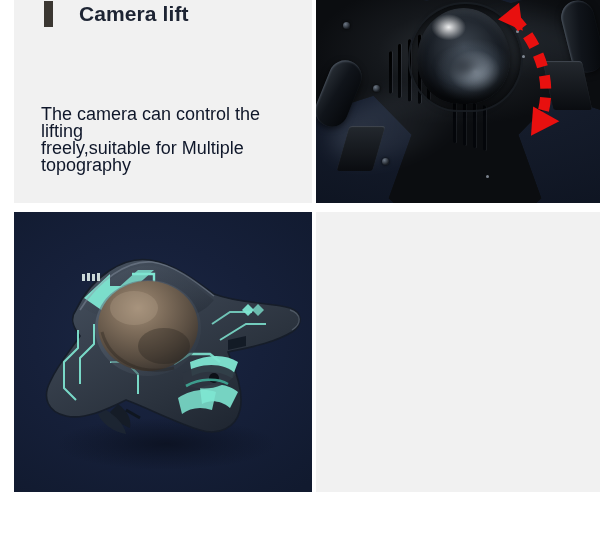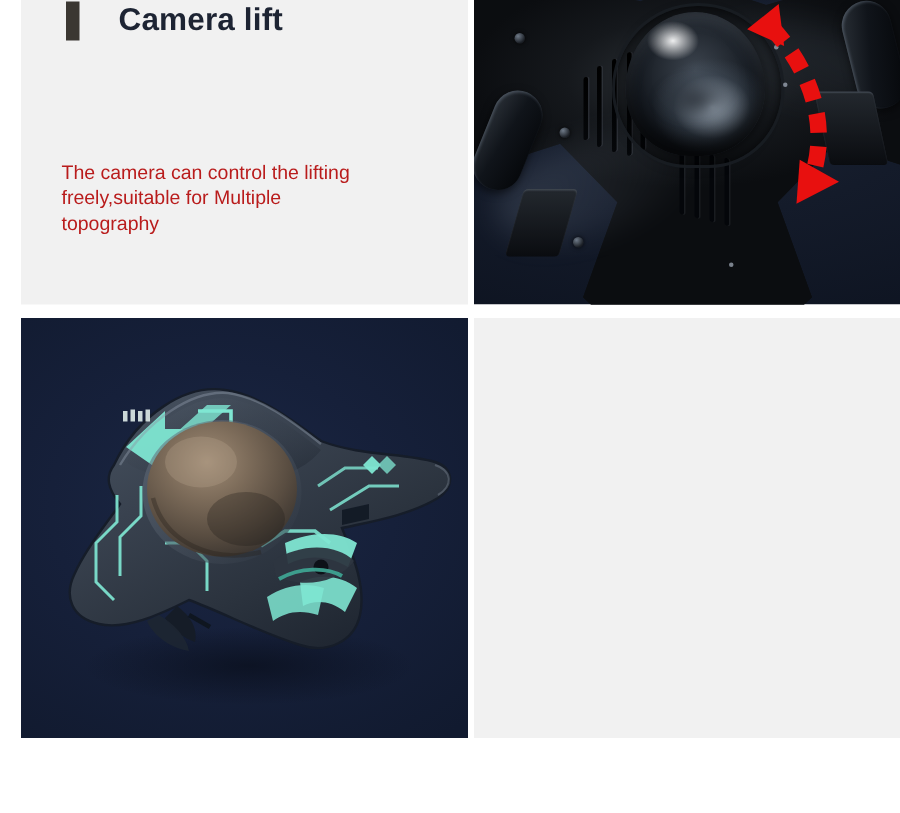--- a/index.html
+++ b/index.html
@@ -58,23 +58,23 @@
     color: #1d2433;
     letter-spacing: 0.1px;
     white-space: nowrap;
   }
 
   .heading-tl { left: 30px;  top: 1px; }
 
   
   .body-text {
     position: absolute;
-    font-size: 13px;
+    font-size: 18px;
     line-height: 17px;
-    color: #b91c1c;
+    color: #0f172a;
     white-space: pre-line;
   }
   .body-tl { left: 27px;  top: 106px; width: 250px; }
   .body-br { left: 327px; top: 383px; width: 260px; }
 
   
   .photo-tr {
     position: absolute;
     inset: 0;
     background:

